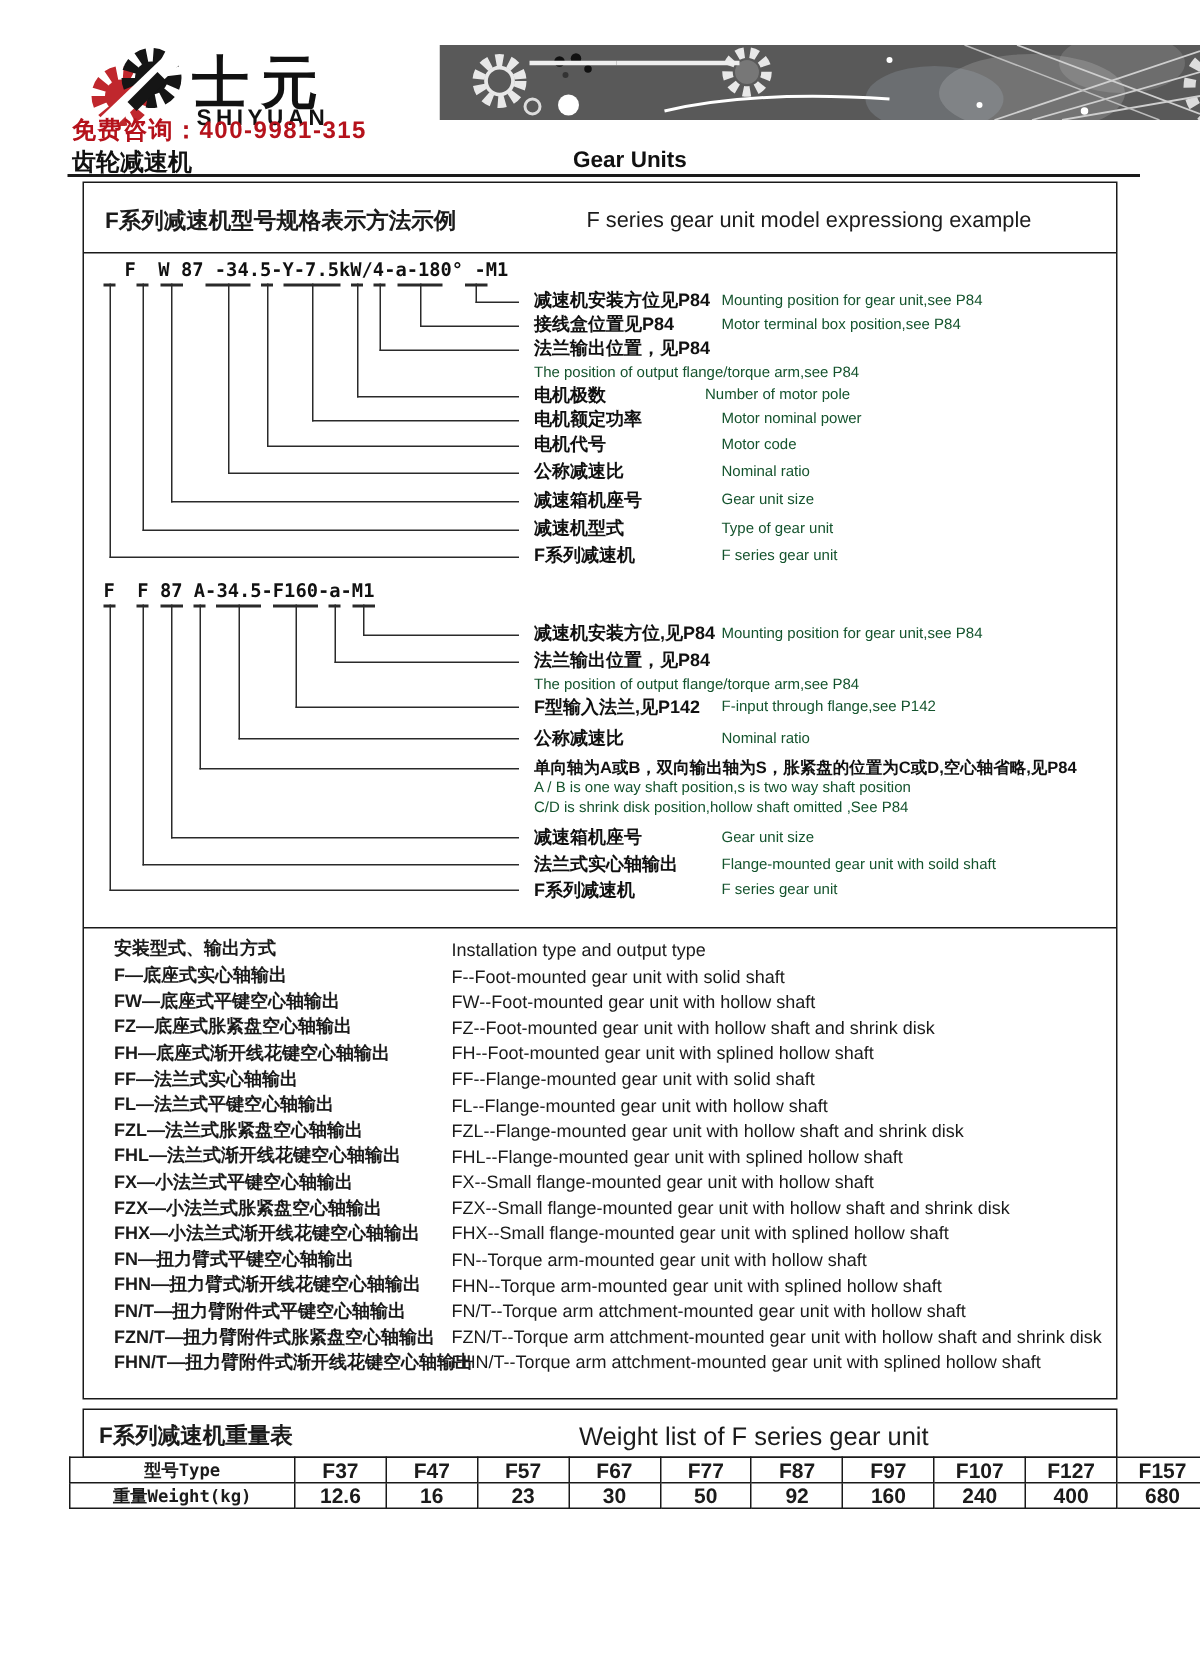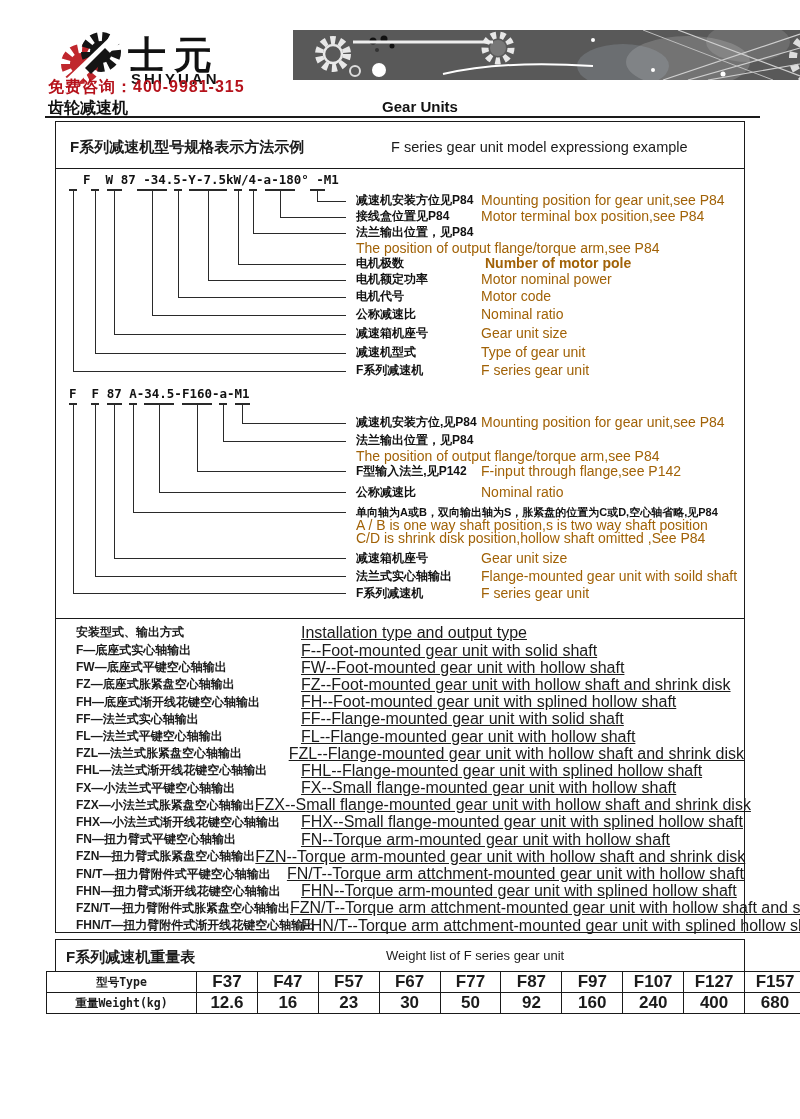--- a/index.html
+++ b/index.html
@@ -16,32 +16,32 @@
   
   .box{border:1.6px solid #1a1a1a;box-sizing:border-box;}
   .box-title-zh{font-size:15px;font-weight:bold;}
   .box-title-en{font-size:14.5px;}
   
   .code{font-family:"DejaVu Sans Mono","Liberation Mono",monospace;font-weight:bold;
         font-size:12.5px;letter-spacing:0;color:#111;white-space:pre;}
   .tick{height:1.6px;background:#2a2a2a;position:absolute;}
   .conn{position:absolute;border-left:1.3px solid #2a2a2a;border-bottom:1.3px solid #2a2a2a;box-sizing:border-box;}
   .lab-zh{font-size:12px;font-weight:600;line-height:13px;color:#111;white-space:nowrap;}
-  .lab-en{font-size:14px;line-height:13px;color:#a16207;white-space:nowrap;}
+  .lab-en{font-size:10px;line-height:13px;color:#14532d;white-space:nowrap;}
   
   .inst-head-zh{font-size:12.5px;font-weight:600;}
   .inst-head-en{font-size:12.5px;}
   .inst-row{display:flex;height:17.2px;align-items:center;}
   .inst-zh{width:225px;padding-left:20px;font-size:12px;font-weight:600;white-space:nowrap;}
-  .inst-en{font-size:16px;white-space:nowrap;text-decoration:underline;}
+  .inst-en{font-size:12px;white-space:nowrap;}
   
   .wt-title-zh{font-size:15px;font-weight:bold;}
-  .wt-title-en{font-size:13px;}
+  .wt-title-en{font-size:17px;}
   table.wt{border-collapse:collapse;width:760px;table-layout:fixed;}
-  table.wt td{border:1.2px solid #1a1a1a;text-align:center;font-size:17px;font-weight:bold;
+  table.wt td{border:1.2px solid #1a1a1a;text-align:center;font-size:14px;font-weight:bold;
               height:16px;padding:0;overflow:hidden;}
   table.wt td.rowhead{font-family:"DejaVu Sans Mono","Liberation Mono",monospace;font-size:11.5px;}
 </style>
 </head>
 <body>
 
 <div class="page">
 
   <div class="abs" style="left:55px;top:28px;width:72px;height:62px;">
     <svg width="72" height="62" viewBox="0 0 72 62">
@@ -126,21 +126,21 @@
       <div class="conn" style="left:39px;top:20px;width:251px;height:165px;"></div>
       <div class="conn" style="left:17px;top:20px;width:273px;height:183px;"></div>
 
       <div class="abs lab-zh" style="left:300px;top:25px;">减速机安装方位见P84</div>
       <div class="abs lab-en" style="left:425px;top:25px;">Mounting position for gear unit,see P84</div>
       <div class="abs lab-zh" style="left:300px;top:41px;">接线盒位置见P84</div>
       <div class="abs lab-en" style="left:425px;top:41px;">Motor terminal box position,see P84</div>
       <div class="abs lab-zh" style="left:300px;top:57px;">法兰输出位置，见P84</div>
       <div class="abs lab-en" style="left:300px;top:73px;">The position of output flange/torque arm,see P84</div>
       <div class="abs lab-zh" style="left:300px;top:88px;">电机极数</div>
-      <div class="abs lab-en" style="left:429px;top:88px;font-weight:bold;">Number of motor pole</div>
+      <div class="abs lab-en" style="left:414px;top:88px;">Number of motor pole</div>
       <div class="abs lab-zh" style="left:300px;top:104px;">电机额定功率</div>
       <div class="abs lab-en" style="left:425px;top:104px;">Motor nominal power</div>
       <div class="abs lab-zh" style="left:300px;top:121px;">电机代号</div>
       <div class="abs lab-en" style="left:425px;top:121px;">Motor code</div>
       <div class="abs lab-zh" style="left:300px;top:139px;">公称减速比</div>
       <div class="abs lab-en" style="left:425px;top:139px;">Nominal ratio</div>
       <div class="abs lab-zh" style="left:300px;top:158px;">减速箱机座号</div>
       <div class="abs lab-en" style="left:425px;top:158px;">Gear unit size</div>
       <div class="abs lab-zh" style="left:300px;top:177px;">减速机型式</div>
       <div class="abs lab-en" style="left:425px;top:177px;">Type of gear unit</div>
@@ -233,30 +233,26 @@
         </div>
       <div class="inst-row">
           <div class="inst-zh">FHX—小法兰式渐开线花键空心轴输出</div>
           <div class="inst-en">FHX--Small flange-mounted gear unit with splined hollow shaft</div>
         </div>
       <div class="inst-row">
           <div class="inst-zh">FN—扭力臂式平键空心轴输出</div>
           <div class="inst-en">FN--Torque arm-mounted gear unit with hollow shaft</div>
         </div>
       <div class="inst-row">
-          <div class="inst-zh">FZN—扭力臂式胀紧盘空心轴输出</div>
-          <div class="inst-en">FZN--Torque arm-mounted gear unit with hollow shaft and shrink disk</div>
+          <div class="inst-zh">FHN—扭力臂式渐开线花键空心轴输出</div>
+          <div class="inst-en">FHN--Torque arm-mounted gear unit with splined hollow shaft</div>
         </div>
       <div class="inst-row">
           <div class="inst-zh">FN/T—扭力臂附件式平键空心轴输出</div>
           <div class="inst-en">FN/T--Torque arm attchment-mounted gear unit with hollow shaft</div>
-        </div>
-      <div class="inst-row">
-          <div class="inst-zh">FHN—扭力臂式渐开线花键空心轴输出</div>
-          <div class="inst-en">FHN--Torque arm-mounted gear unit with splined hollow shaft</div>
         </div>
       <div class="inst-row">
           <div class="inst-zh">FZN/T—扭力臂附件式胀紧盘空心轴输出</div>
           <div class="inst-en">FZN/T--Torque arm attchment-mounted gear unit with hollow shaft and shrink disk</div>
         </div>
       <div class="inst-row">
           <div class="inst-zh">FHN/T—扭力臂附件式渐开线花键空心轴输出</div>
           <div class="inst-en">FHN/T--Torque arm attchment-mounted gear unit with splined hollow shaft</div>
         </div>
     </div>

